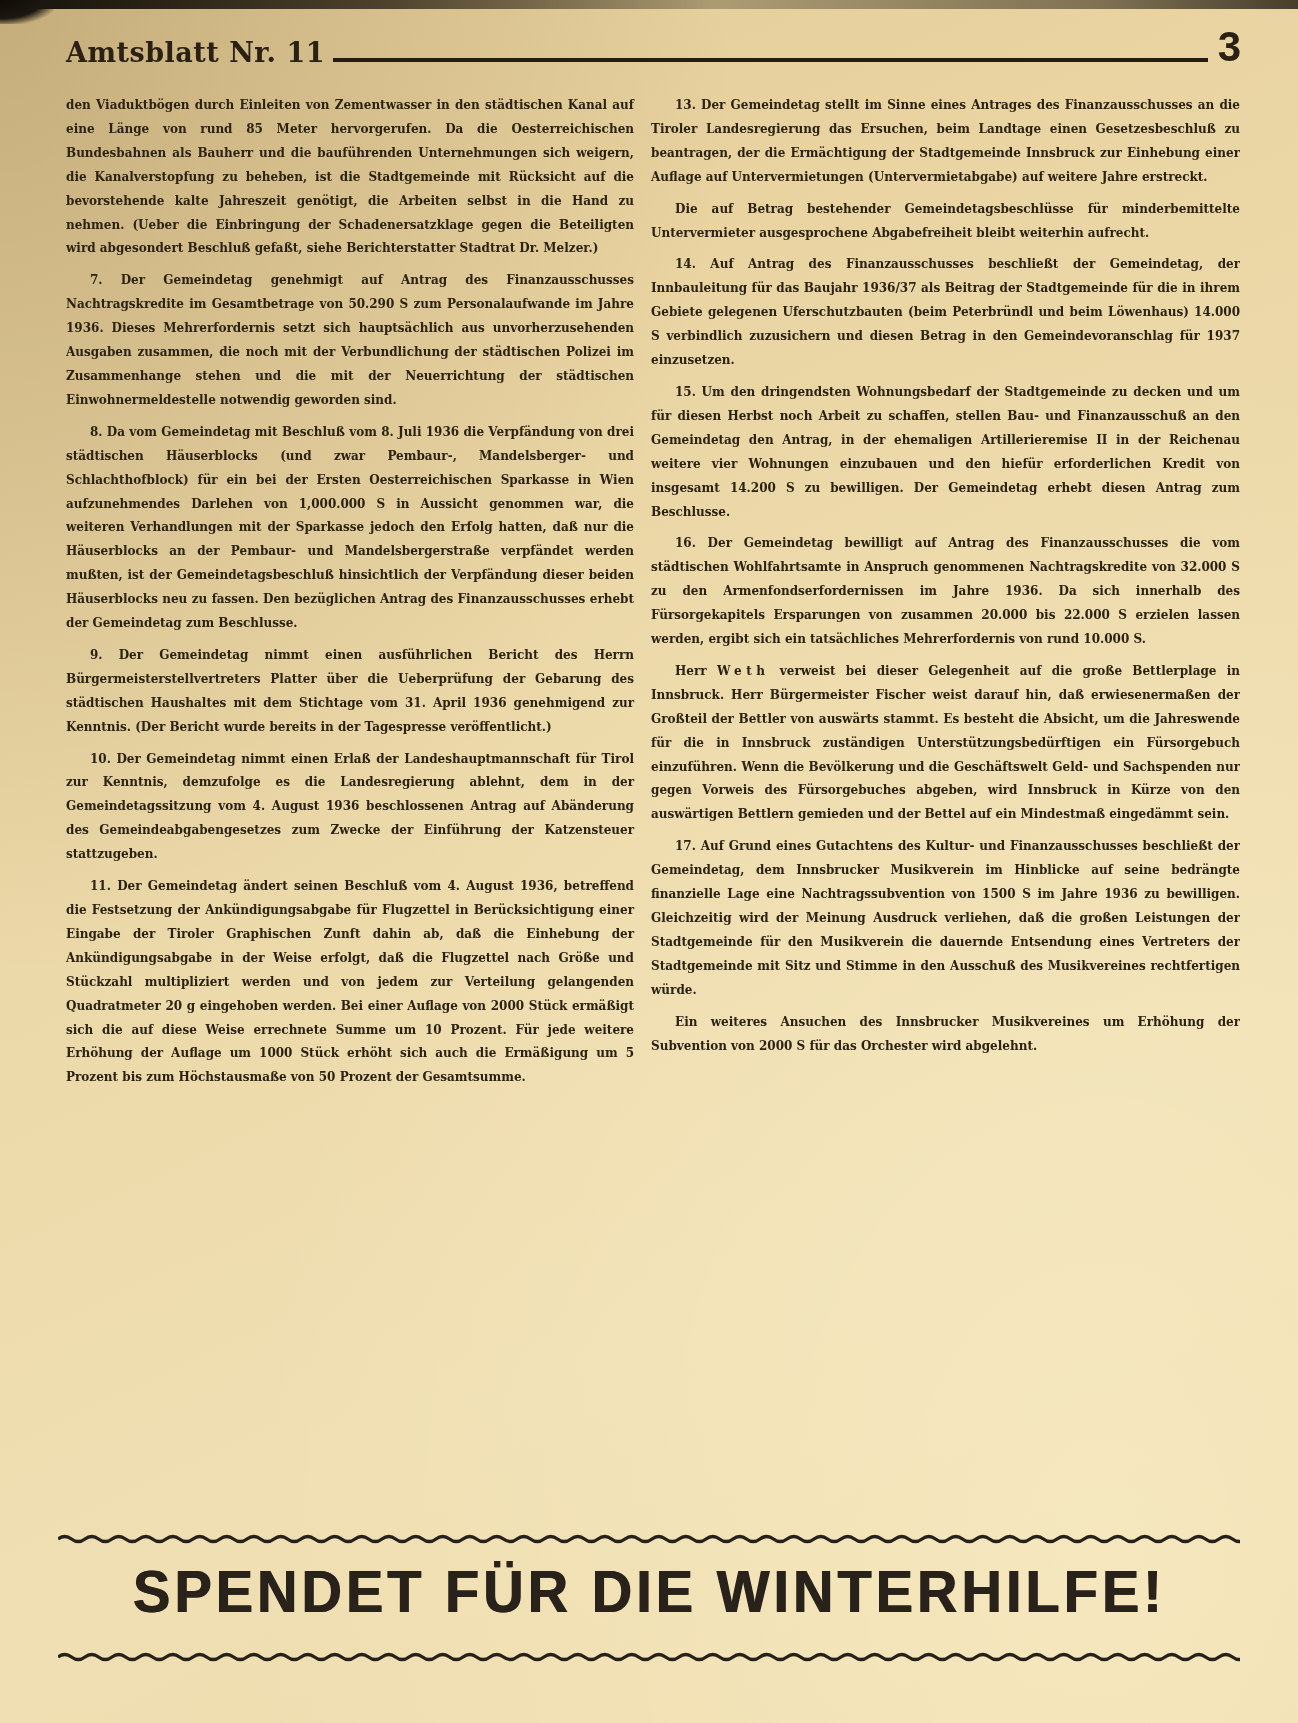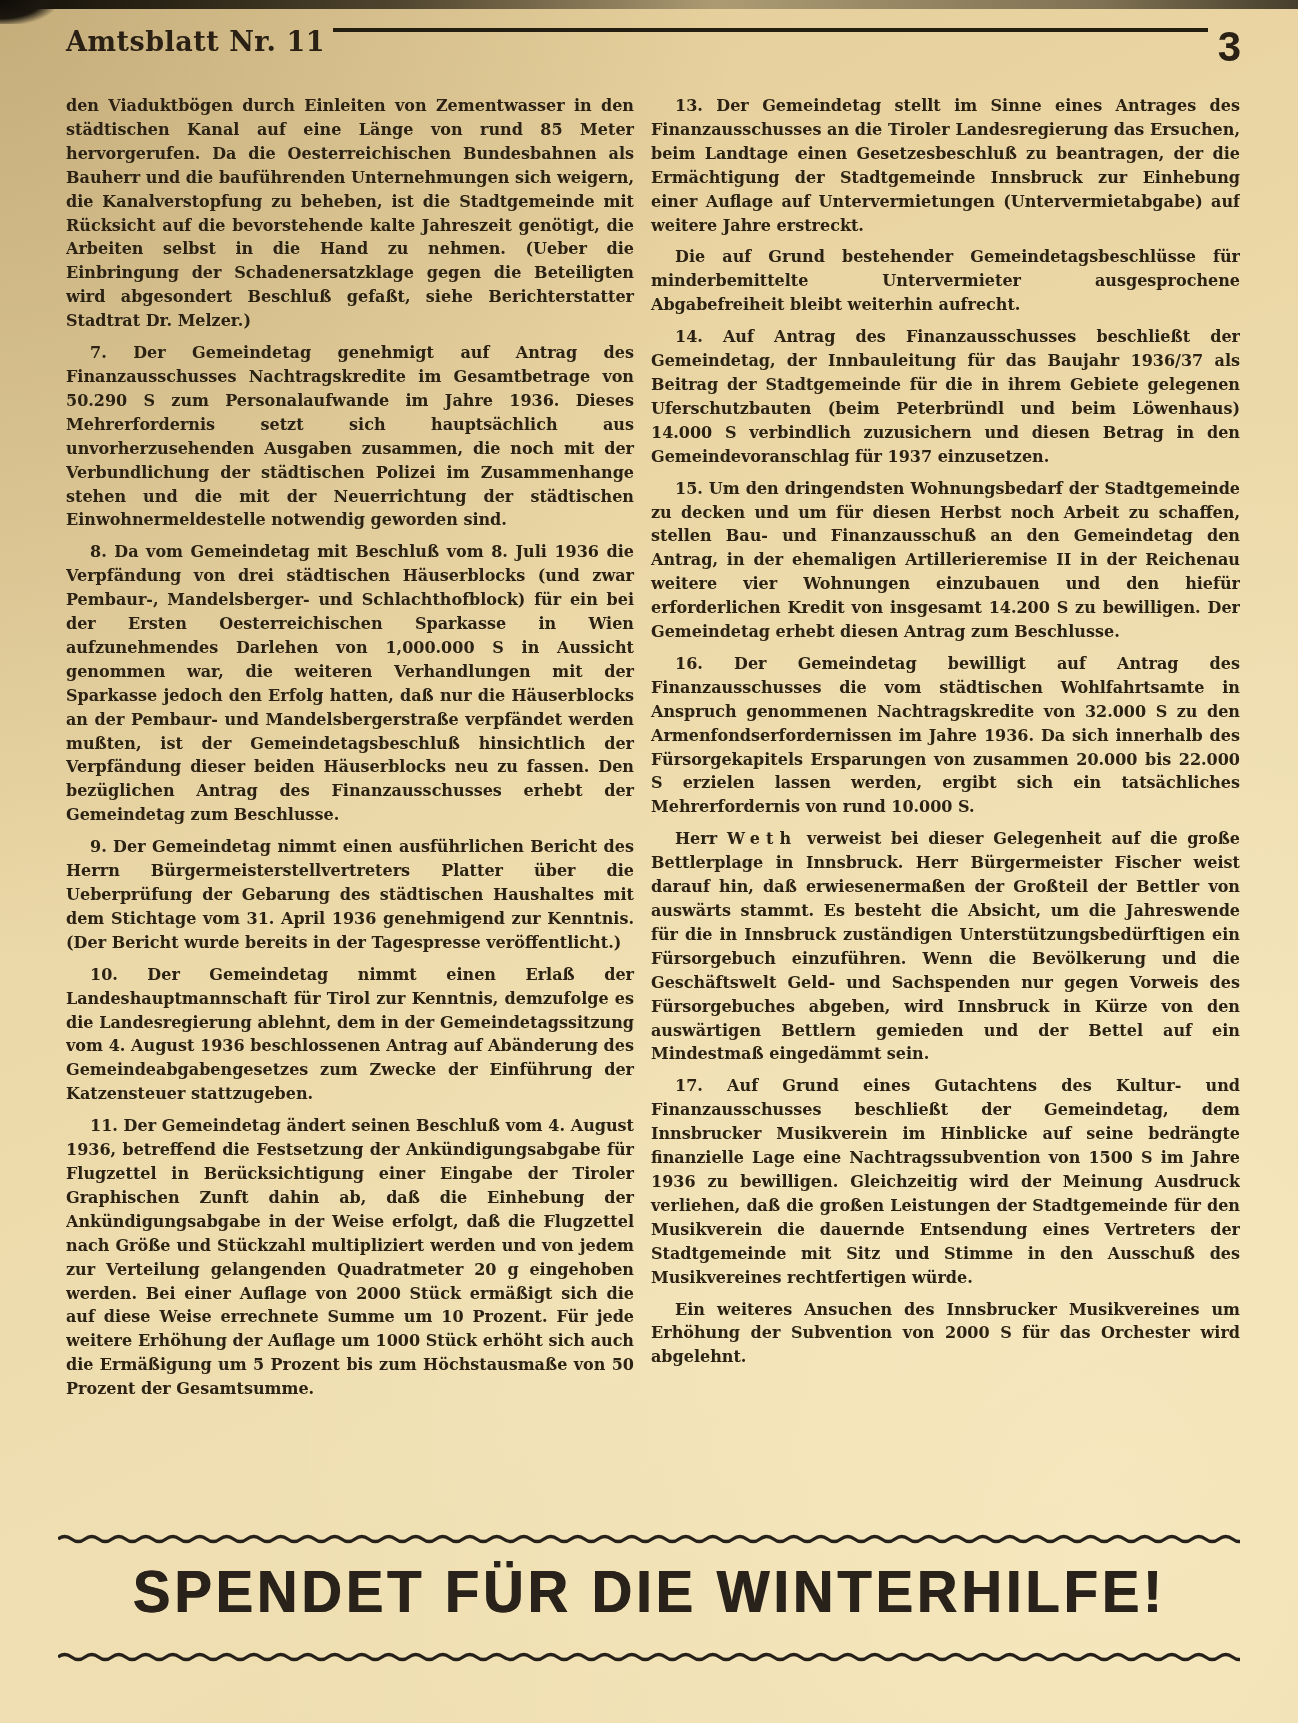--- a/index.html
+++ b/index.html
@@ -18,21 +18,21 @@
   .scan-edge{
     position:absolute;top:0;left:0;width:100%;height:9px;
     background:linear-gradient(90deg,#141109 0%,#262013 10%,rgba(40,33,19,.78) 30%,rgba(40,33,19,.30) 55%,rgba(40,33,19,.55) 85%,rgba(30,25,15,.8) 100%);
   }
   .scan-corner{
     position:absolute;top:0;left:0;width:54px;height:24px;
     background:radial-gradient(ellipse at 0 0,#0e0c07 0%,#1c1810 55%,rgba(28,24,16,0) 78%);
   }
   .header{
     position:absolute;top:28px;left:66px;right:56px;
-    display:flex;align-items:flex-start;
+    display:flex;align-items:flex-end;
   }
   .masthead{
     font-weight:bold;font-size:27px;line-height:1;
     letter-spacing:0.5px;white-space:nowrap;
     transform:scaleY(1.04);
   }
   .header-rule{
     flex:1;height:0;border-bottom:4px solid #241d11;
     margin:0 10px 4px 8px;
   }
@@ -43,21 +43,21 @@
   }
   .columns{
     position:absolute;top:94px;left:66px;width:1174px;height:1438px;
     display:flex;overflow:hidden;
   }
   .col{text-align:justify;}
   .col-left{width:568px;margin-right:17px;}
   .col-right{width:589px;}
   p.para{
     margin:0 0 8px 0;
-    font-size:16px;line-height:23.9px;
+    font-size:12px;line-height:23.9px;
     font-weight:bold;
     text-align:justify;
     color:#2b2213;
   }
   p.para.indent{text-indent:24px;}
   p.para.redlined{
     text-decoration-color:rgba(203,101,89,0.8);
     text-decoration-thickness:2.2px;
     text-underline-offset:4.5px;
   }
@@ -100,21 +100,21 @@
     <div class="col col-left">
         <p class="para"><span>den Viaduktbögen durch Einleiten von Zementwasser in den städtischen Kanal auf eine Länge von rund 85 Meter hervorgerufen. Da die Oesterreichischen Bundesbahnen als Bauherr und die bauführenden Unternehmungen sich weigern, die Kanalverstopfung zu beheben, ist die Stadtgemeinde mit Rücksicht auf die bevorstehende kalte Jahreszeit genötigt, die Arbeiten selbst in die Hand zu nehmen. (Ueber die Einbringung der Schadenersatzklage gegen die Beteiligten wird abgesondert Beschluß gefaßt, siehe Berichterstatter Stadtrat Dr. Melzer.)</span></p>
         <p class="para indent"><span>7. Der Gemeindetag genehmigt auf Antrag des Finanzausschusses Nachtragskredite im Gesamtbetrage von 50.290 S zum Personalaufwande im Jahre 1936. Dieses Mehrerfordernis setzt sich hauptsächlich aus unvorherzusehenden Ausgaben zusammen, die noch mit der Verbundlichung der städtischen Polizei im Zusammenhange stehen und die mit der Neuerrichtung der städtischen Einwohnermeldestelle notwendig geworden sind.</span></p>
         <p class="para indent"><span>8. Da vom Gemeindetag mit Beschluß vom 8. Juli 1936 die Verpfändung von drei städtischen Häuserblocks (und zwar Pembaur-, Mandelsberger- und Schlachthofblock) für ein bei der Ersten Oesterreichischen Sparkasse in Wien aufzunehmendes Darlehen von 1,000.000 S in Aussicht genommen war, die weiteren Verhandlungen mit der Sparkasse jedoch den Erfolg hatten, daß nur die Häuserblocks an der Pembaur- und Mandelsbergerstraße verpfändet werden mußten, ist der Gemeindetagsbeschluß hinsichtlich der Verpfändung dieser beiden Häuserblocks neu zu fassen. Den bezüglichen Antrag des Finanzausschusses erhebt der Gemeindetag zum Beschlusse.</span></p>
         <p class="para indent"><span>9. Der Gemeindetag nimmt einen ausführlichen Bericht des Herrn Bürgermeisterstellvertreters Platter über die Ueberprüfung der Gebarung des städtischen Haushaltes mit dem Stichtage vom 31. April 1936 genehmigend zur Kenntnis. (Der Bericht wurde bereits in der Tagespresse veröffentlicht.)</span></p>
         <p class="para indent"><span>10. Der Gemeindetag nimmt einen Erlaß der Landeshauptmannschaft für Tirol zur Kenntnis, demzufolge es die Landesregierung ablehnt, dem in der Gemeindetagssitzung vom 4. August 1936 beschlossenen Antrag auf Abänderung des Gemeindeabgabengesetzes zum Zwecke der Einführung der Katzensteuer stattzugeben.</span></p>
         <p class="para indent"><span>11. Der Gemeindetag ändert seinen Beschluß vom 4. August 1936, betreffend die Festsetzung der Ankündigungsabgabe für Flugzettel in Berücksichtigung einer Eingabe der Tiroler Graphischen Zunft dahin ab, daß die Einhebung der Ankündigungsabgabe in der Weise erfolgt, daß die Flugzettel nach Größe und Stückzahl multipliziert werden und von jedem zur Verteilung gelangenden Quadratmeter 20 g eingehoben werden. Bei einer Auflage von 2000 Stück ermäßigt sich die auf diese Weise errechnete Summe um 10 Prozent. Für jede weitere Erhöhung der Auflage um 1000 Stück erhöht sich auch die Ermäßigung um 5 Prozent bis zum Höchstausmaße von 50 Prozent der Gesamtsumme.</span></p>
       </div>
     <div class="col col-right">
         <p class="para indent"><span>13. Der Gemeindetag stellt im Sinne eines Antrages des Finanzausschusses an die Tiroler Landesregierung das Ersuchen, beim Landtage einen Gesetzesbeschluß zu beantragen, der die Ermächtigung der Stadtgemeinde Innsbruck zur Einhebung einer Auflage auf Untervermietungen (Untervermietabgabe) auf weitere Jahre erstreckt.</span></p>
-        <p class="para indent"><span>Die auf Grund bestehender Gemeindetagsbeschlüsse für minderbemittelte Untervermieter ausgesprochene Abgabefreiheit bleibt weiterhin aufrecht.</span></p>
+        <p class="para indent"><span>Die auf Betrag bestehender Gemeindetagsbeschlüsse für minderbemittelte Untervermieter ausgesprochene Abgabefreiheit bleibt weiterhin aufrecht.</span></p>
         <p class="para indent"><span>14. Auf Antrag des Finanzausschusses beschließt der Gemeindetag, der Innbauleitung für das Baujahr 1936/37 als Beitrag der Stadtgemeinde für die in ihrem Gebiete gelegenen Uferschutzbauten (beim Peterbründl und beim Löwenhaus) 14.000 S verbindlich zuzusichern und diesen Betrag in den Gemeindevoranschlag für 1937 einzusetzen.</span></p>
         <p class="para indent"><span>15. Um den dringendsten Wohnungsbedarf der Stadtgemeinde zu decken und um für diesen Herbst noch Arbeit zu schaffen, stellen Bau- und Finanzausschuß an den Gemeindetag den Antrag, in der ehemaligen Artillerieremise II in der Reichenau weitere vier Wohnungen einzubauen und den hiefür erforderlichen Kredit von insgesamt 14.200 S zu bewilligen. Der Gemeindetag erhebt diesen Antrag zum Beschlusse.</span></p>
         <p class="para indent"><span>16. Der Gemeindetag bewilligt auf Antrag des Finanzausschusses die vom städtischen Wohlfahrtsamte in Anspruch genommenen Nachtragskredite von 32.000 S zu den Armenfondserfordernissen im Jahre 1936. Da sich innerhalb des Fürsorgekapitels Ersparungen von zusammen 20.000 bis 22.000 S erzielen lassen werden, ergibt sich ein tatsächliches Mehrerfordernis von rund 10.000 S.</span></p>
         <p class="para indent redlined"><span>Herr </span><span class="spaced">Weth</span><span> verweist bei dieser Gelegenheit auf die große Bettlerplage in Innsbruck. Herr Bürgermeister Fischer weist darauf hin, daß erwiesenermaßen der Großteil der Bettler von auswärts stammt. Es besteht die Absicht, um die Jahreswende für die in Innsbruck zuständigen Unterstützungsbedürftigen ein Fürsorgebuch einzuführen. Wenn die Bevölkerung und die Geschäftswelt Geld- und Sachspenden nur gegen Vorweis des Fürsorgebuches abgeben, wird Innsbruck in Kürze von den auswärtigen Bettlern gemieden und der Bettel auf ein Mindestmaß eingedämmt sein.</span></p>
         <p class="para indent"><span>17. Auf Grund eines Gutachtens des Kultur- und Finanzausschusses beschließt der Gemeindetag, dem Innsbrucker Musikverein im Hinblicke auf seine bedrängte finanzielle Lage eine Nachtragssubvention von 1500 S im Jahre 1936 zu bewilligen. Gleichzeitig wird der Meinung Ausdruck verliehen, daß die großen Leistungen der Stadtgemeinde für den Musikverein die dauernde Entsendung eines Vertreters der Stadtgemeinde mit Sitz und Stimme in den Ausschuß des Musikvereines rechtfertigen würde.</span></p>
         <p class="para indent"><span>Ein weiteres Ansuchen des Innsbrucker Musikvereines um Erhöhung der Subvention von 2000 S für das Orchester wird abgelehnt.</span></p>
       </div>
   </div>
 
   <div class="wavy wavy-top">

